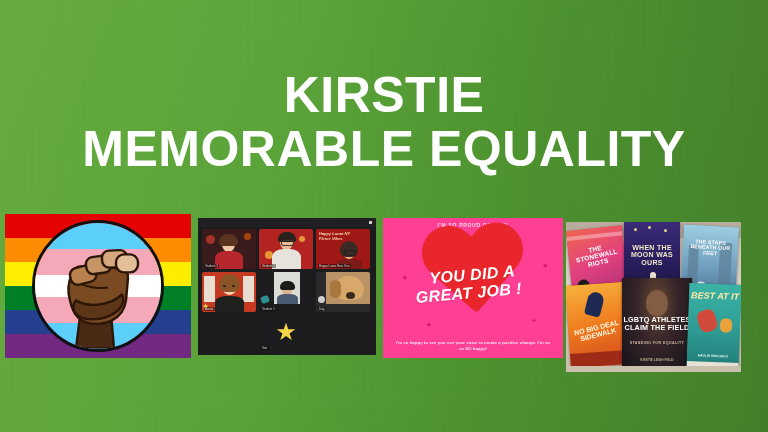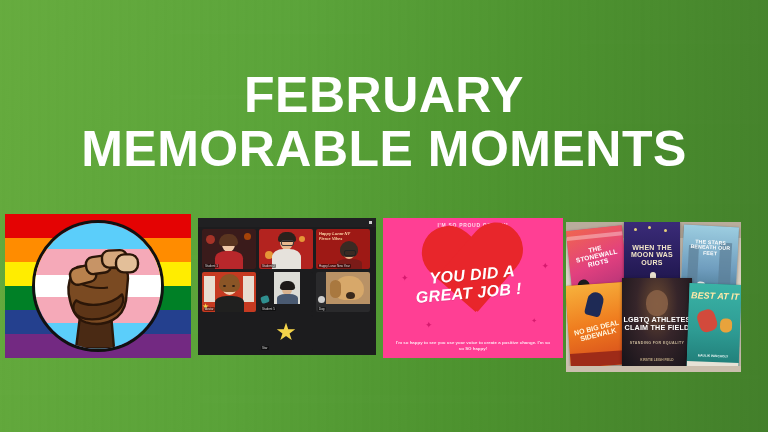--- a/index.html
+++ b/index.html
@@ -143,22 +143,22 @@
       <div class="shelf-dark" style="left:640px;top:0px;width:5px;height:432px;"></div>
       <div class="shelf-dark" style="left:430px;top:0px;width:5px;height:432px;"></div>
       <div class="shelf-dark" style="left:365px;top:200px;width:4px;height:232px;"></div>
       <div class="shelf" style="left:400px;top:320px;width:240px;height:6px;"></div>
       <div class="shelf" style="left:200px;top:395px;width:340px;height:8px;"></div>
     </div>
     <div class="bg-tint"></div>
   </div>
 
   <div class="title-wrap">
-    <span class="title-line">FEBRUARY</span>
-    <span class="title-line l2">MEMORABLE MOMENTS</span>
+    <span class="title-line">KIRSTIE</span>
+    <span class="title-line l2">MEMORABLE EQUALITY</span>
   </div>
 
   <div class="photos">
 
     <div class="pic" id="pic-pride">
       <div class="flag">
         <span style="background:#E40303"></span>
         <span style="background:#FF8C00"></span>
         <span style="background:#FFED00"></span>
         <span style="background:#008026"></span>

